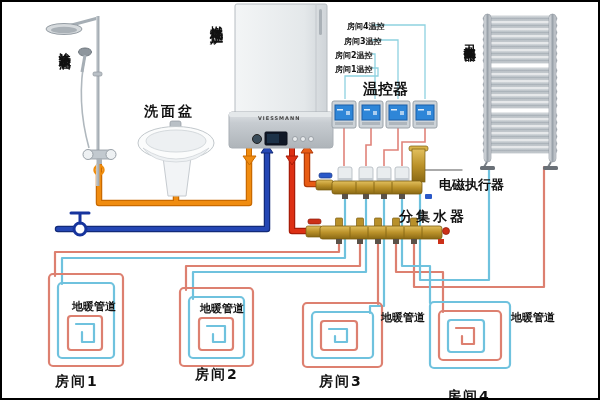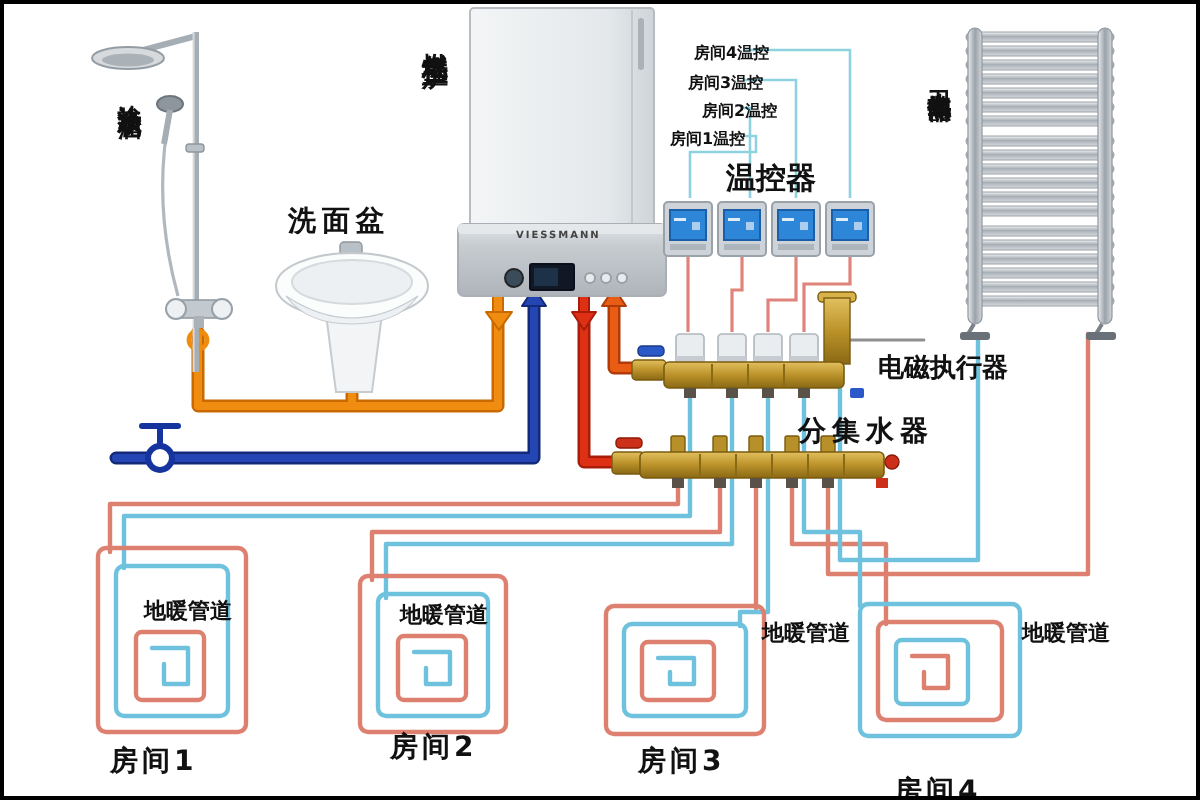--- a/index.html
+++ b/index.html
@@ -296,21 +296,21 @@
   </g>
 </svg>
 
 <div class="lbl vert" style="left:55px;top:40px;font-size:12px;">沐浴热水花酒</div>
 <div class="lbl" style="left:142px;top:101px;font-size:14px;letter-spacing:3px;text-align:center;">洗面盆</div>
 <div class="lbl vert" style="left:206px;top:14px;font-size:13px;">燃气壁挂炉</div>
 <div class="lbl" style="left:256px;top:114px;font-size:5px;letter-spacing:1px;color:#444;">VIESSMANN</div>
 
 <div class="lbl callout" style="left:333px;top:20px;margin-left:12px;">房间4温控</div>
 <div class="lbl callout" style="left:342px;top:35px;">房间3温控</div>
-<div class="lbl callout" style="left:349px;top:49px;">房间2温控</div>
+<div class="lbl callout" style="left:333px;top:49px;">房间2温控</div>
 <div class="lbl callout" style="left:333px;top:63px;">房间1温控</div>
 <div class="lbl" style="left:361px;top:79px;font-size:15px;">温控器</div>
 
 <div class="lbl vert" style="left:460px;top:33px;font-size:12px;">卫生间散热器</div>
 <div class="lbl" style="left:397px;top:206px;font-size:14px;letter-spacing:3px;">分集水器</div>
 <div class="lbl" style="left:437px;top:176px;font-size:13px;">电磁执行器</div>
 
 <div class="lbl pipelbl" style="left:70px;top:299px;">地暖管道</div>
 <div class="lbl pipelbl" style="left:198px;top:301px;">地暖管道</div>
 <div class="lbl pipelbl" style="left:379px;top:310px;">地暖管道</div>

